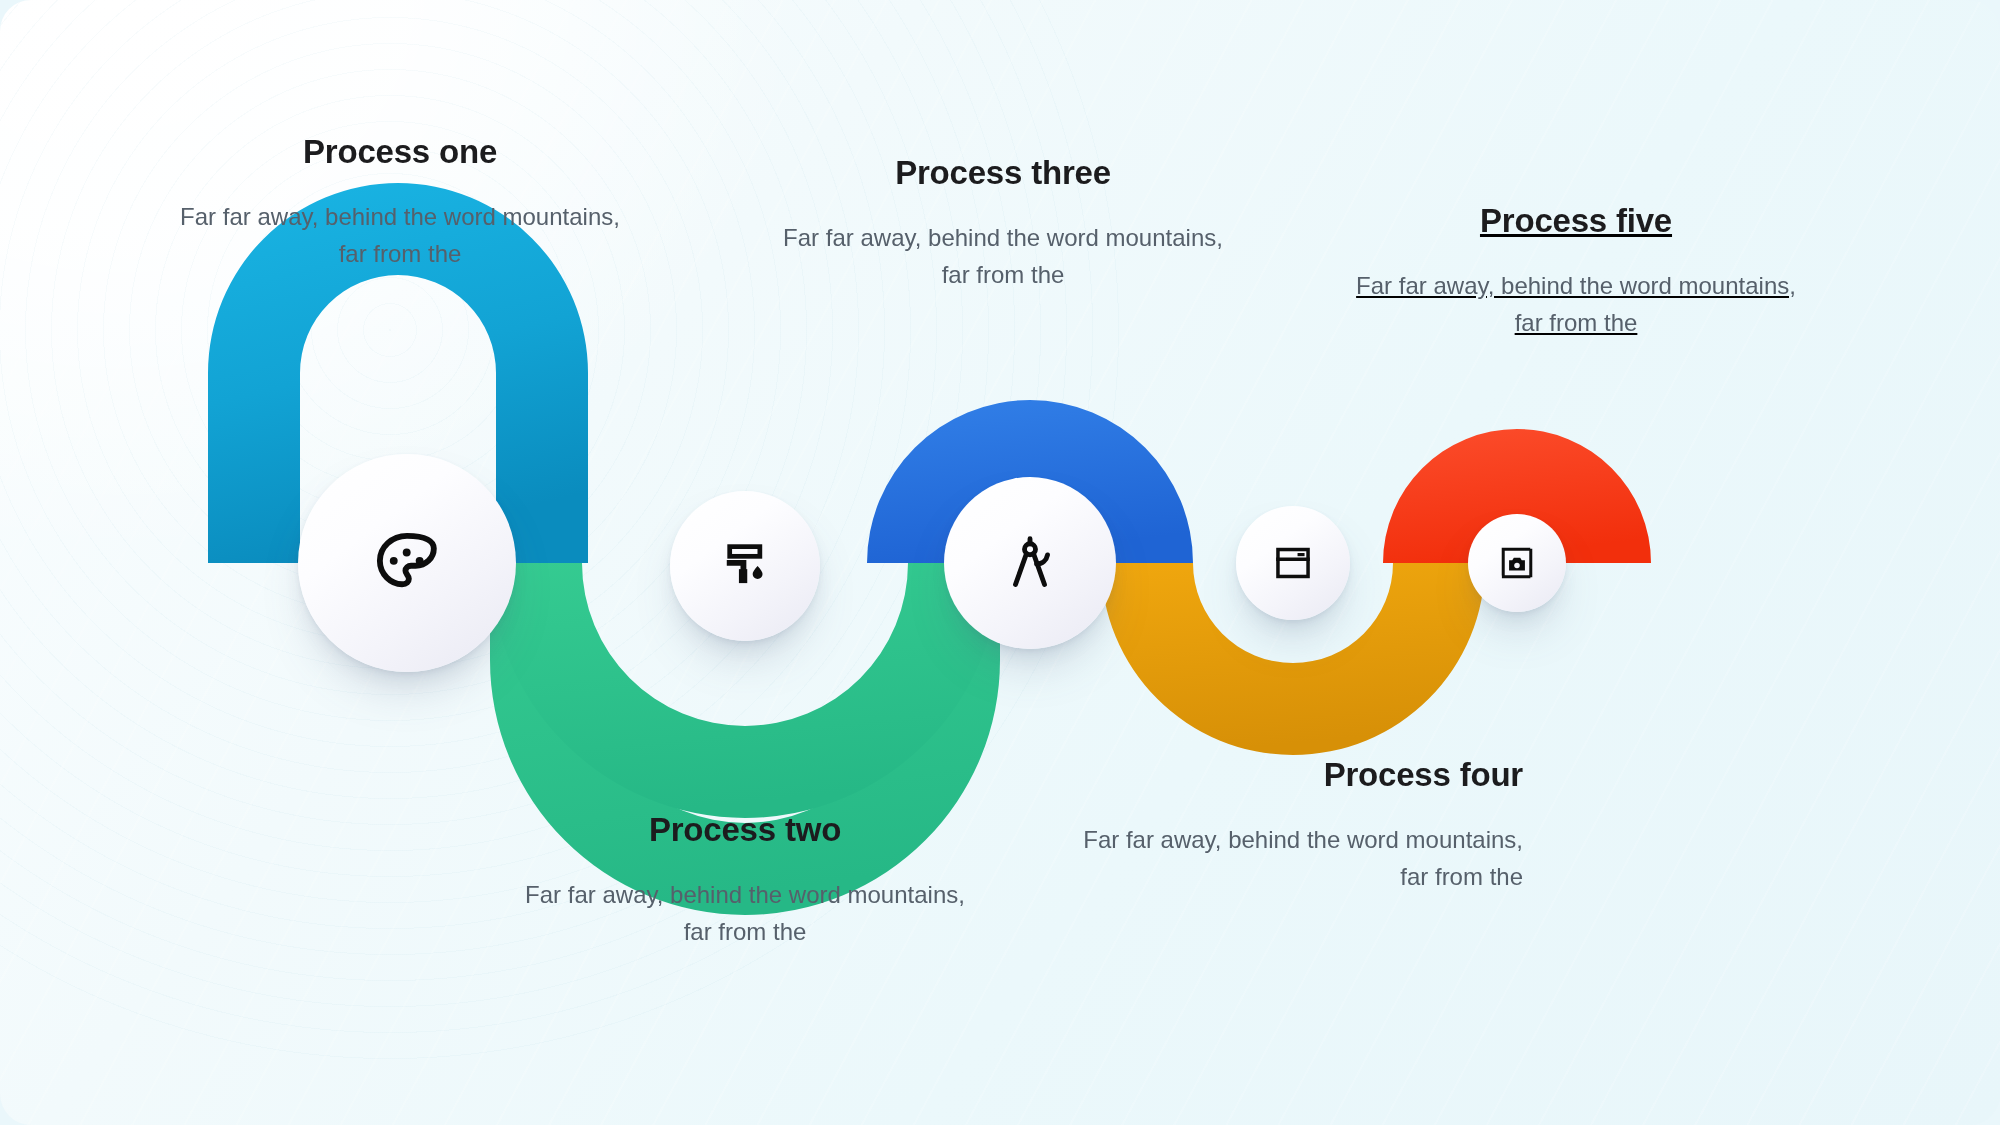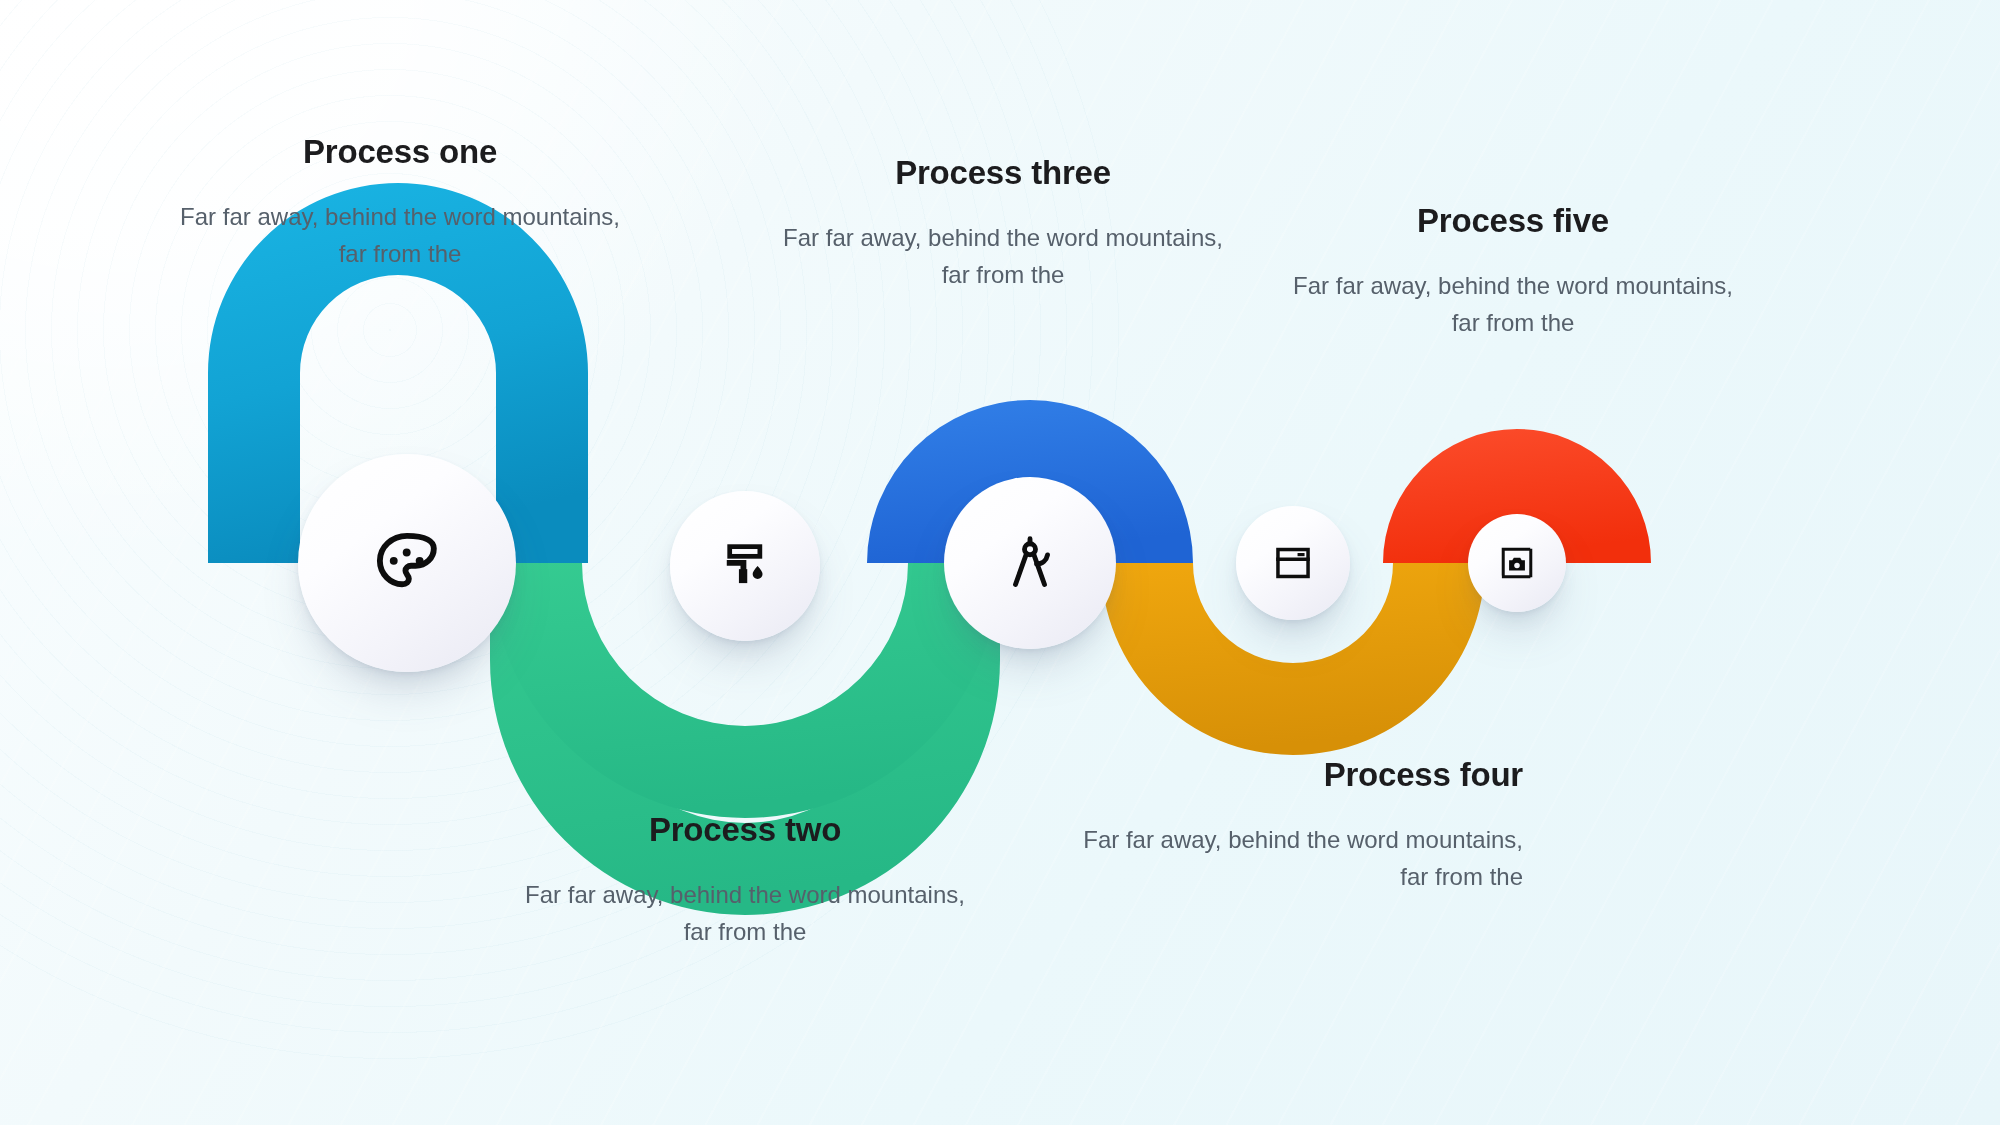--- a/index.html
+++ b/index.html
@@ -15,20 +15,21 @@
   }
 
   #stage {
     position: relative;
     width: 2000px;
     height: 1125px;
     overflow: hidden;
     background:
       radial-gradient(ellipse 1100px 900px at 6% 0%, #ffffff 0%, rgba(255,255,255,0.85) 26%, rgba(255,255,255,0.0) 62%),
       linear-gradient(128deg, #fbfeff 0%, #f2fafc 32%, #ebf8fb 62%, #e8f6fa 100%);
+    border-radius: 31px;
   }
 
   
   #ring-texture {
     position: absolute;
     left: -360px;
     top: -420px;
     width: 1500px;
     height: 1500px;
     border-radius: 50%;
@@ -226,18 +227,18 @@
   <div class="caption" id="caption-3" style="left:773px; top:153px; width:460px;">
     <p class="caption-title">Process three</p>
     <p class="caption-body">Far far away, behind the word mountains, far from the</p>
   </div>
 
   <div class="caption" id="caption-4" style="left:1063px; top:755px; width:460px;text-align:right;">
     <p class="caption-title">Process four</p>
     <p class="caption-body">Far far away, behind the word mountains, far from the</p>
   </div>
 
-  <div class="caption" id="caption-5" style="left:1283px; top:201px; width:460px;">
+  <div class="caption" id="caption-5" style="left:1346px; top:201px; width:460px;text-decoration:underline;">
     <p class="caption-title">Process five</p>
     <p class="caption-body">Far far away, behind the word mountains, far from the</p>
   </div>
 
 </div>
 
 </body></html>

